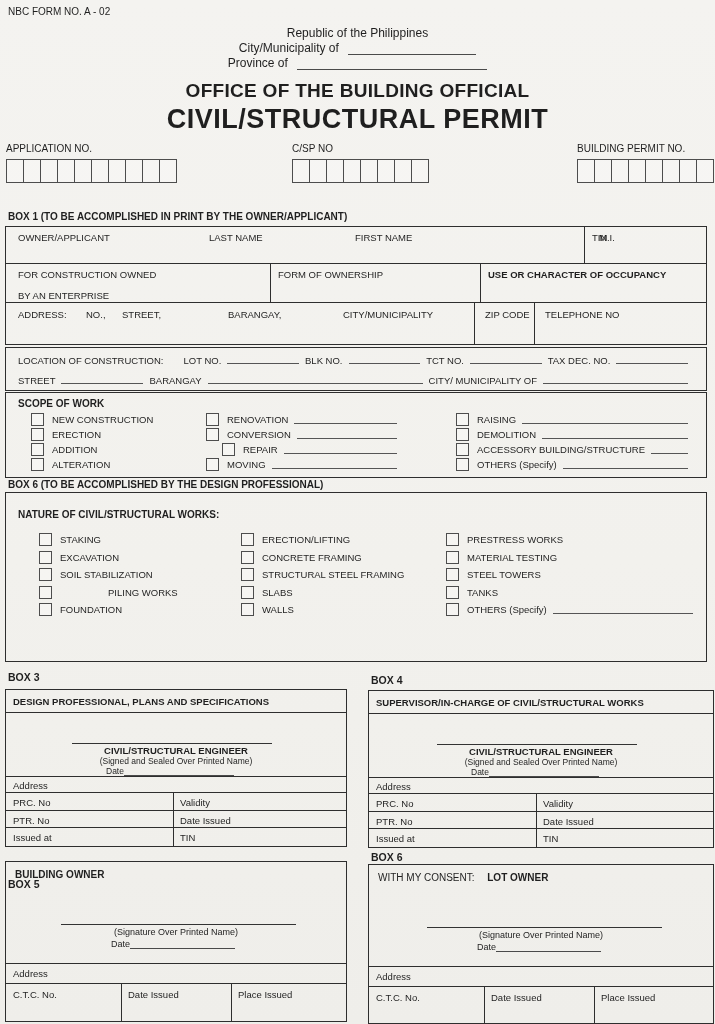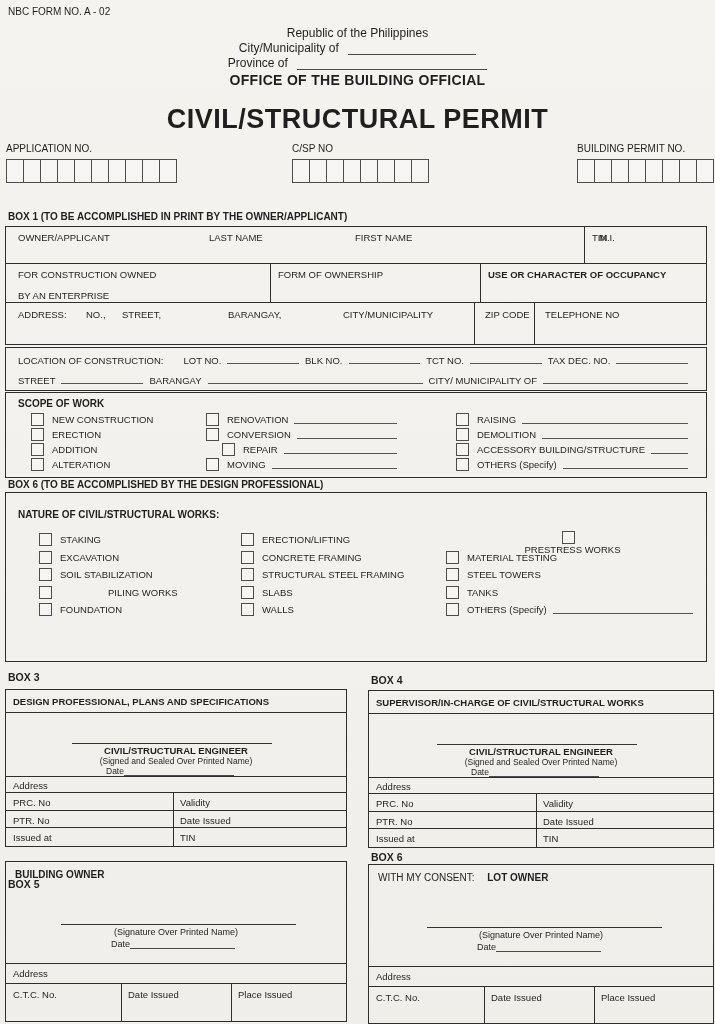--- a/index.html
+++ b/index.html
@@ -39,21 +39,21 @@
   <div class="abs ctr" style="top:41px;font-size:12px;">
     <span>City/Municipality of</span>
     <span class="uline" style="width:128px;margin-left:6px;"></span>
   </div>
 
   <div class="abs ctr" style="top:56px;font-size:12px;">
     <span>Province of</span>
     <span class="uline" style="width:190px;margin-left:6px;"></span>
   </div>
 
-  <div class="abs ctr b" style="top:72px;font-size:14px;letter-spacing:0.3px;">OFFICE OF THE BUILDING OFFICIAL</div>
+  <div class="abs ctr b" style="top:80px;font-size:19px;letter-spacing:0.3px;">OFFICE OF THE BUILDING OFFICIAL</div>
 
   <div class="abs ctr b" style="top:104px;font-size:27px;letter-spacing:0.5px;">CIVIL/STRUCTURAL PERMIT</div>
 
   <div class="abs" style="top:143px;left:6px;">
     <div class="lbl" style="font-size:10px;">APPLICATION NO.</div>
     <div class="cells">
       <span class="cell"></span>
         <span class="cell"></span>
         <span class="cell"></span>
         <span class="cell"></span>
@@ -266,21 +266,21 @@
           <span class="cb"></span>
           <span>SLABS</span>
         </div>
       <div class="cbi" style="height:17.5px;">
           <span class="cb"></span>
           <span>WALLS</span>
         </div>
     </div>
 
     <div class="cbcol" style="top:38px;left:440px;width:253px;">
-      <div class="cbi" style="height:17.5px;flex-direction:column;">
+      <div class="cbi" style="height:17.5px;">
           <span class="cb"></span>
           <span>PRESTRESS WORKS</span>
         </div>
       <div class="cbi" style="height:17.5px;">
           <span class="cb"></span>
           <span>MATERIAL TESTING</span>
         </div>
       <div class="cbi" style="height:17.5px;">
           <span class="cb"></span>
           <span>STEEL TOWERS</span>

